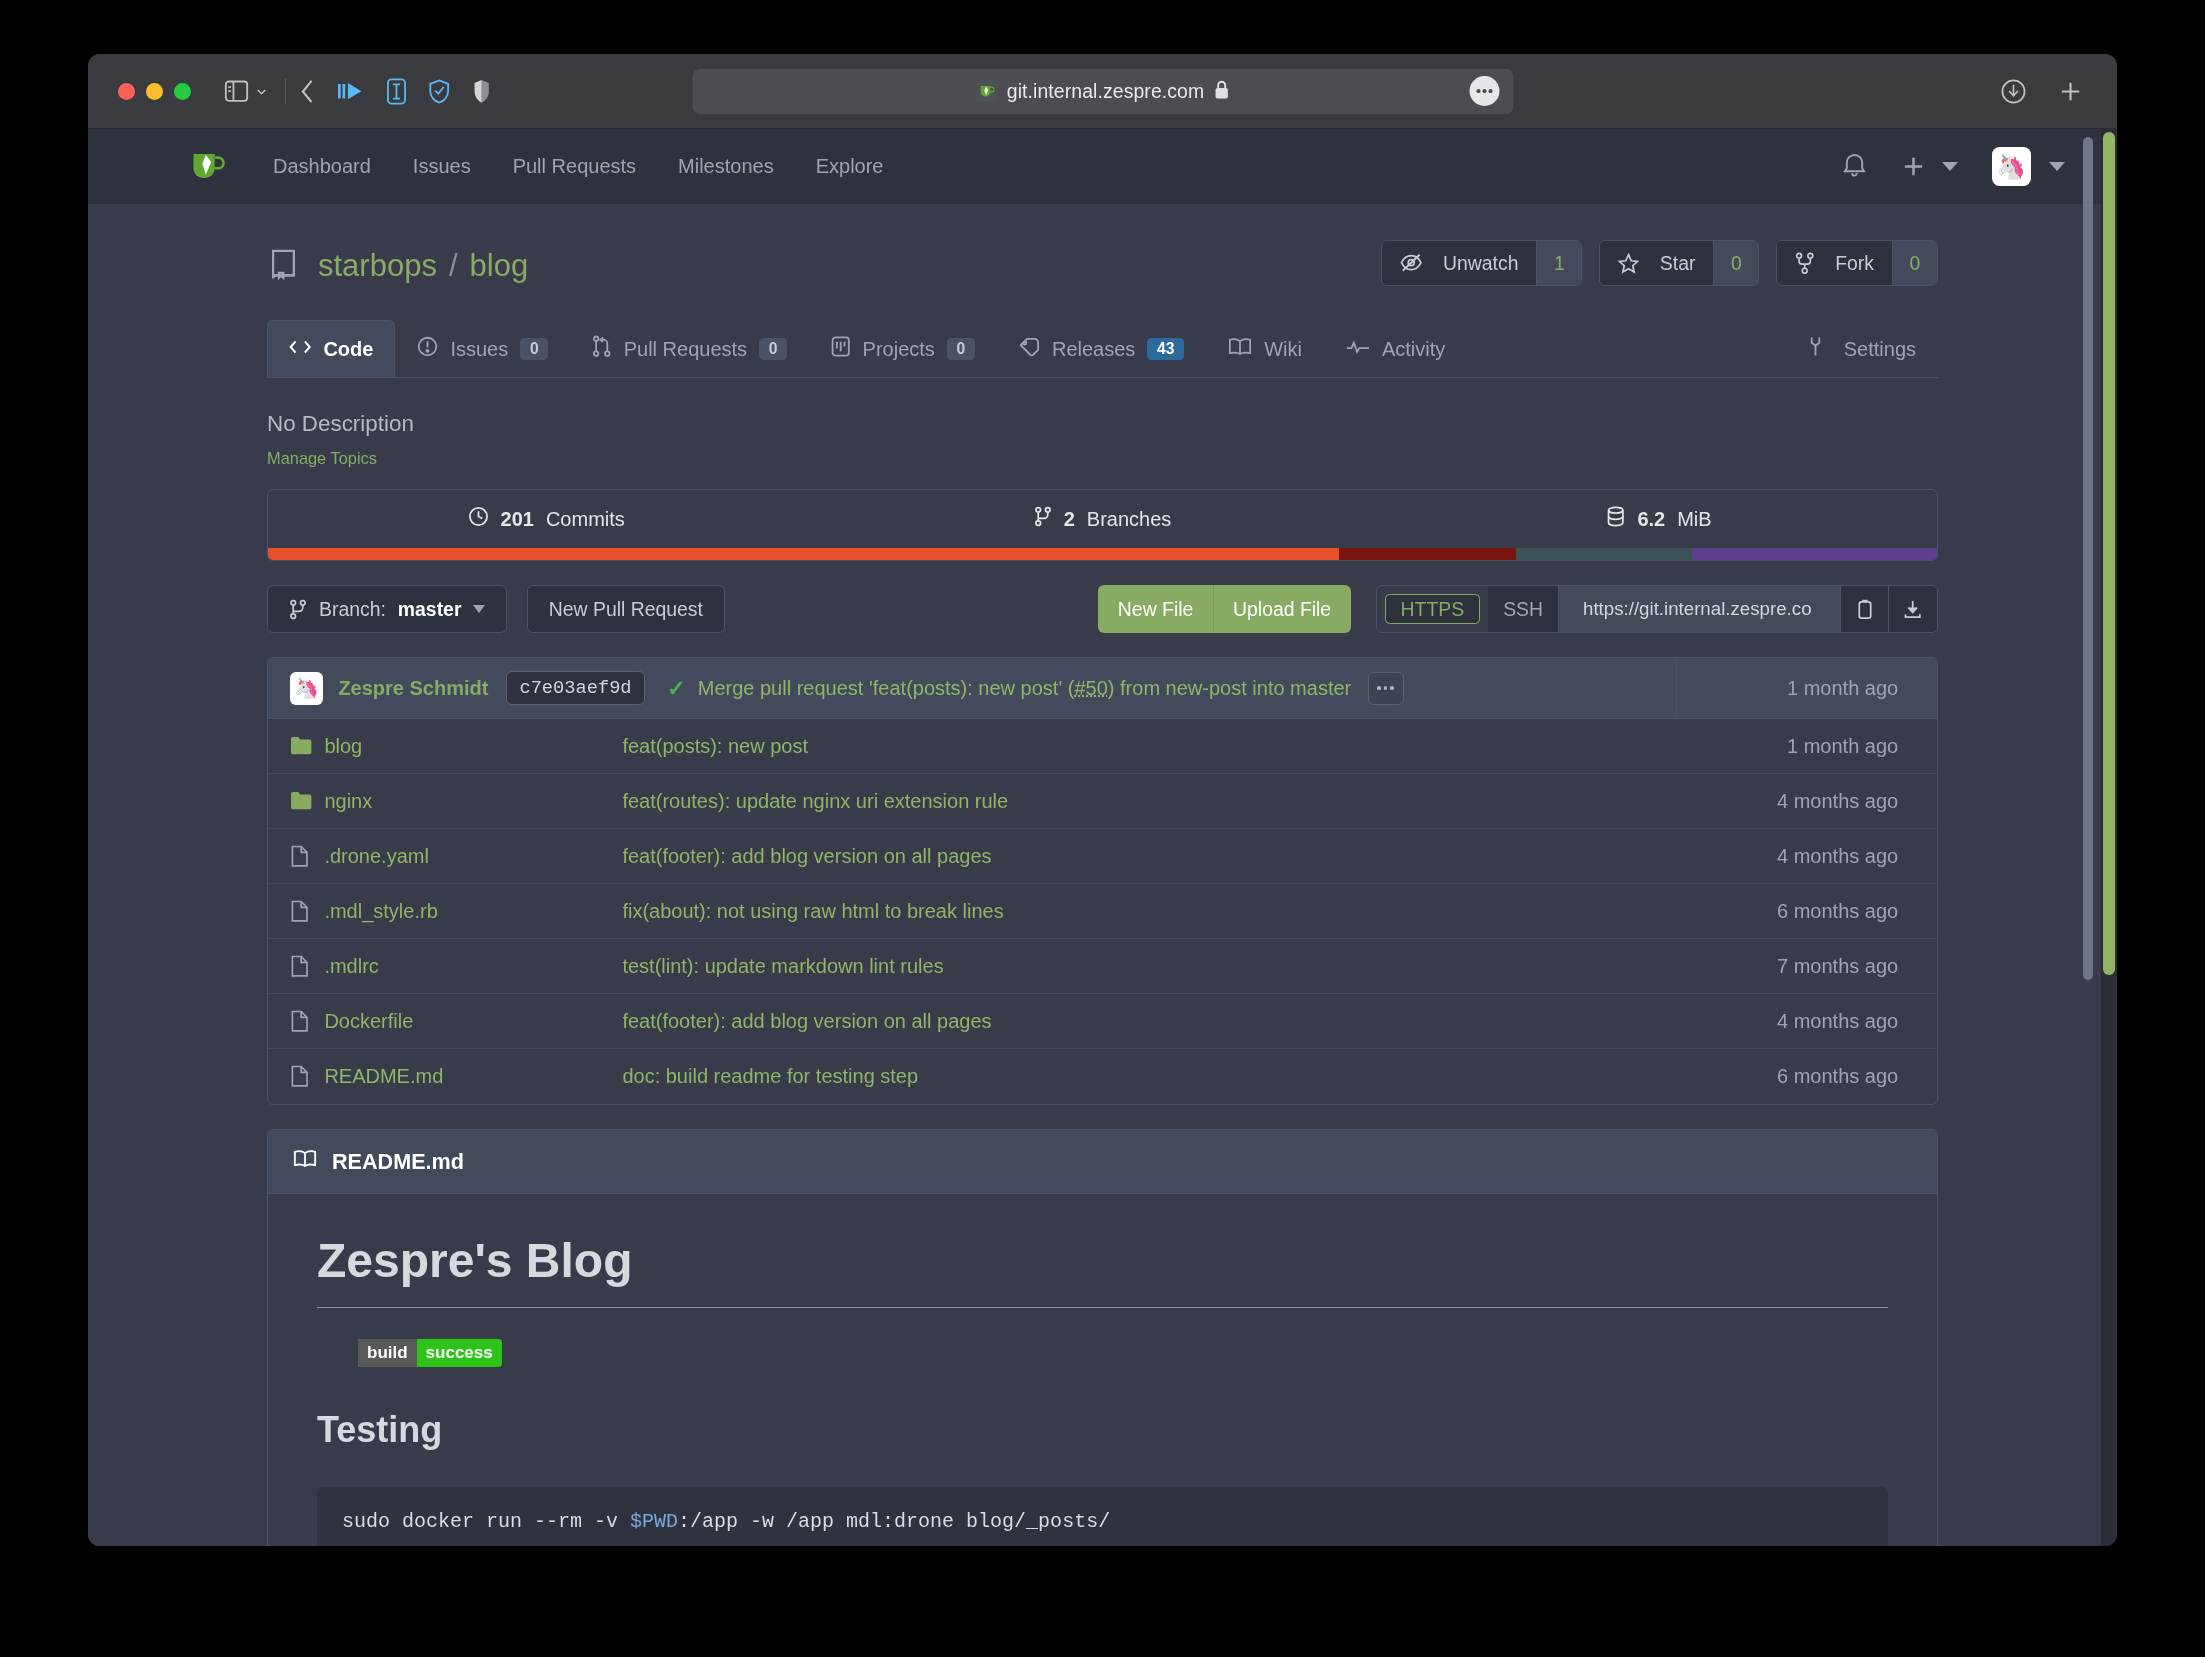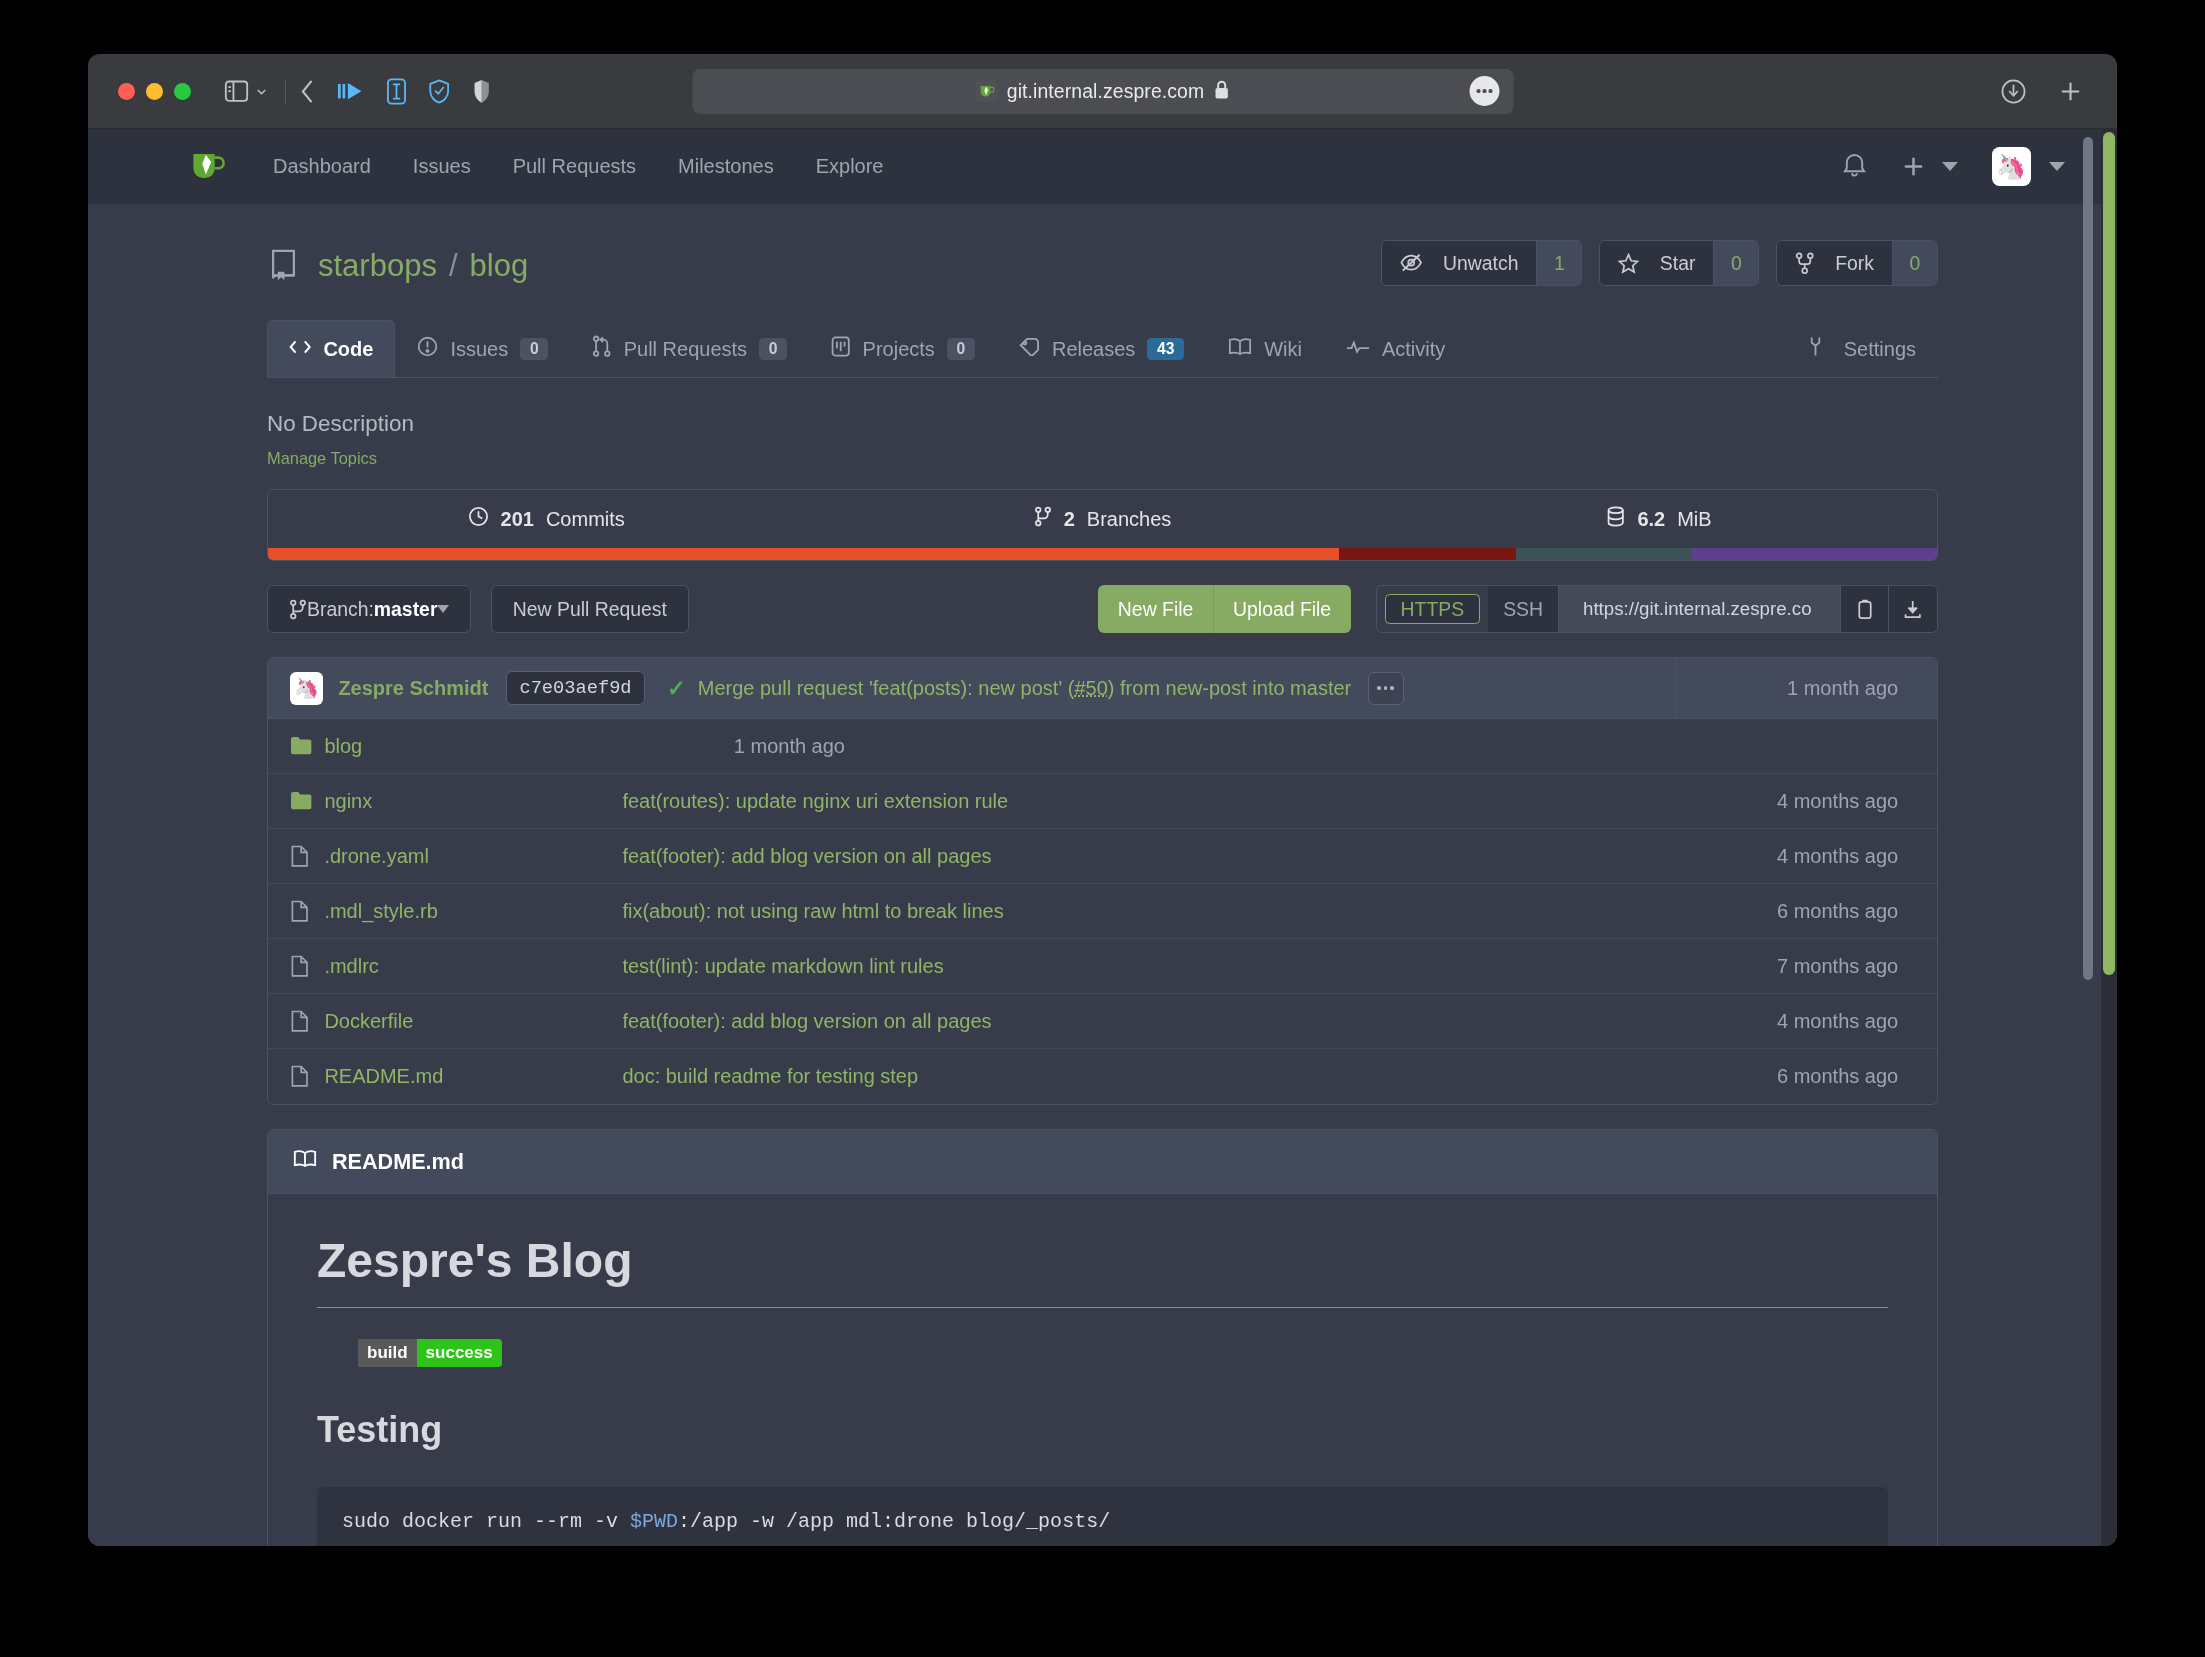--- a/index.html
+++ b/index.html
@@ -184,21 +184,21 @@
   #lang-bar { display: flex; height: 12px; }
 
   
   #toolbar-row {
     margin-top: 24px; display: flex; align-items: center;
     position: relative; height: 48px;
   }
   .btn-outline {
     height: 48px; border: 0.7px solid #4b5263; border-radius: 6px;
     background: #2e323e; color: #c8ccd4; font-size: 19.4px;
-    display: flex; align-items: center; 
+    display: flex; align-items: center; gap: 12px;
     padding: 0 21px; cursor: pointer; margin-right: 19.4px;
   }
   .btn-outline b { color: #ffffff; font-weight: bold; }
   .tri-down {
     width: 0; height: 0;
     border-left: 6.7px solid transparent;
     border-right: 6.7px solid transparent;
     border-top: 8.2px solid #9ea4b0;
   }
   #clone-area { position: absolute; right: 0; display: flex; align-items: center; }
@@ -715,20 +715,21 @@
             <span id="commit-time">1 month ago</span>
           </div>
           <div id="file-rows">
               <div class="file-row">
                 <span class="f-icon folder">
                   <svg width="22.4" height="19.4" viewBox="0 0 22 19">
                     <path d="M1 3 a2 2 0 0 1 2 -2 h5 l2 2.5 h9 a2 2 0 0 1 2 2 V16 a2 2 0 0 1 -2 2 H3 a2 2 0 0 1 -2 -2 z" fill="#87ab63"></path>
                   </svg>
                 </span>
                 <span class="f-name">blog</span>
+                <span class="f-msg">feat(posts): new post</span>
                 <span class="f-time">1 month ago</span>
               </div>
               <div class="file-row">
                 <span class="f-icon folder">
                   <svg width="22.4" height="19.4" viewBox="0 0 22 19">
                     <path d="M1 3 a2 2 0 0 1 2 -2 h5 l2 2.5 h9 a2 2 0 0 1 2 2 V16 a2 2 0 0 1 -2 2 H3 a2 2 0 0 1 -2 -2 z" fill="#87ab63"></path>
                   </svg>
                 </span>
                 <span class="f-name">nginx</span>
                 <span class="f-msg">feat(routes): update nginx uri extension rule</span>

